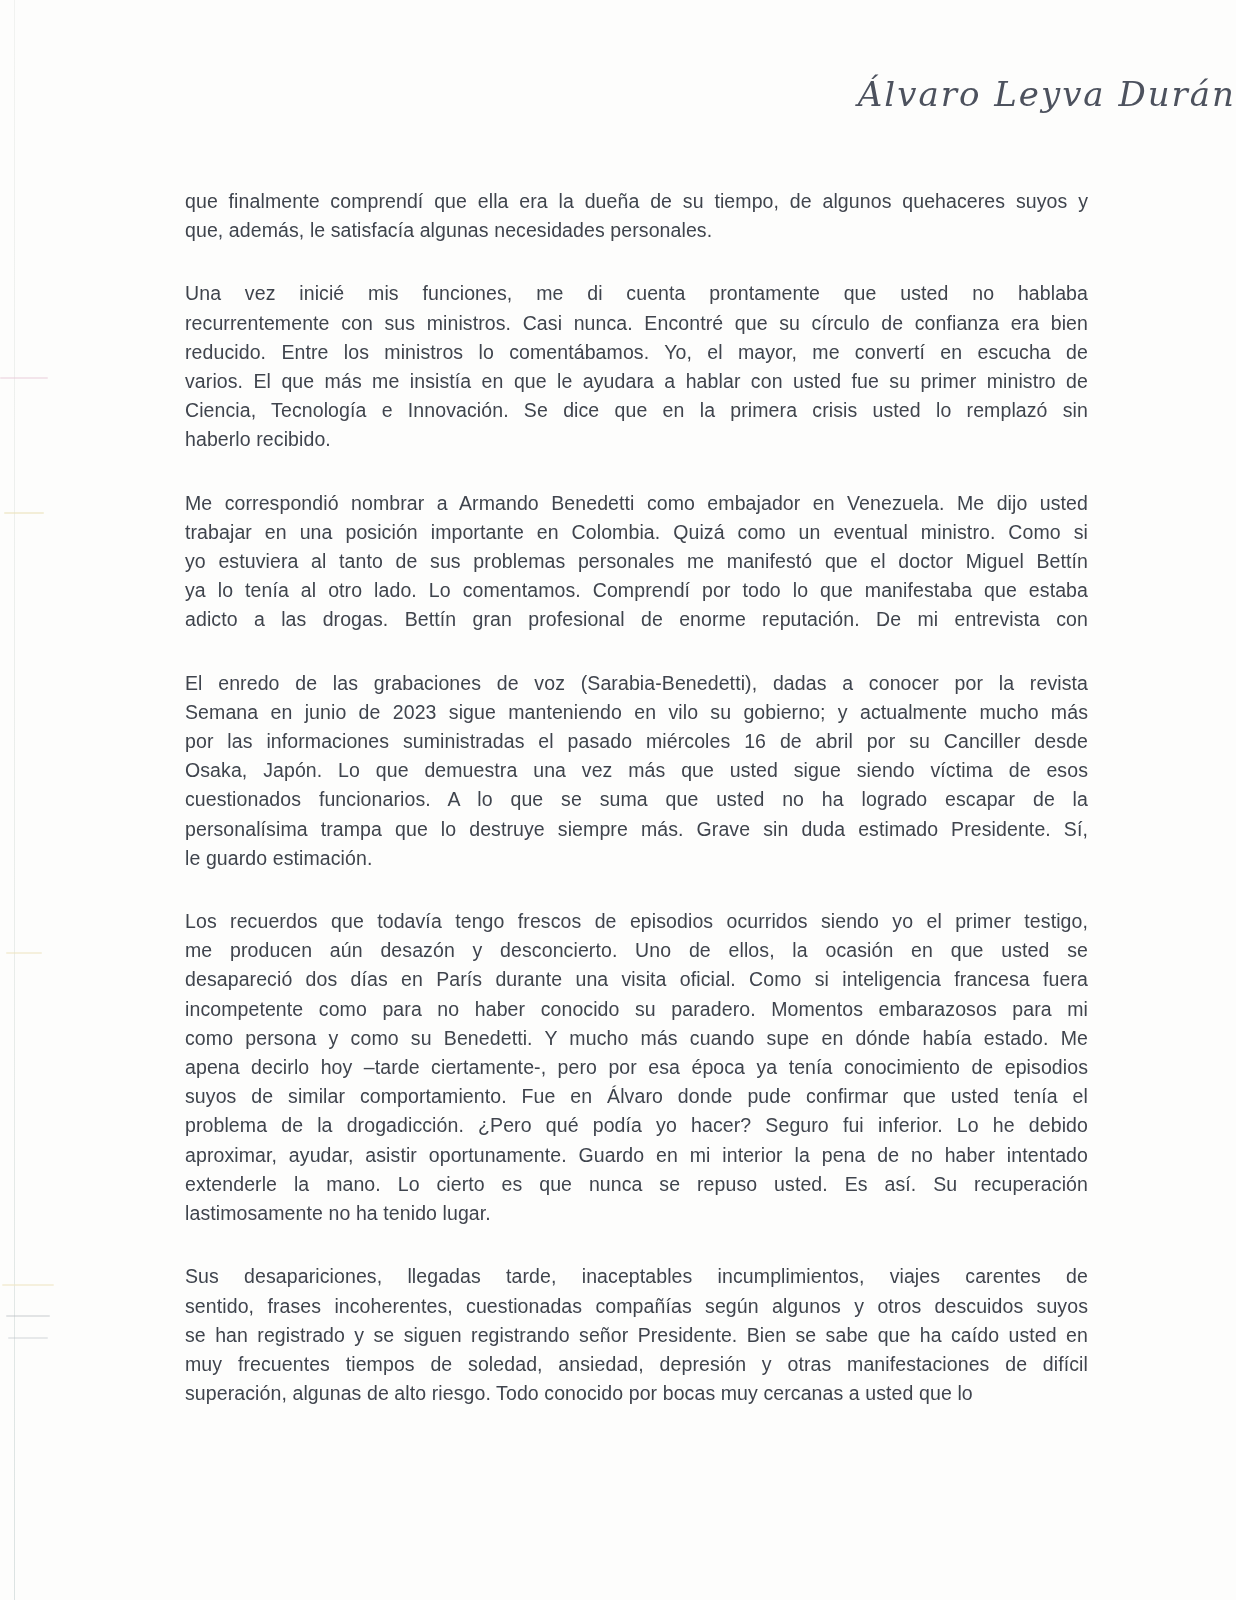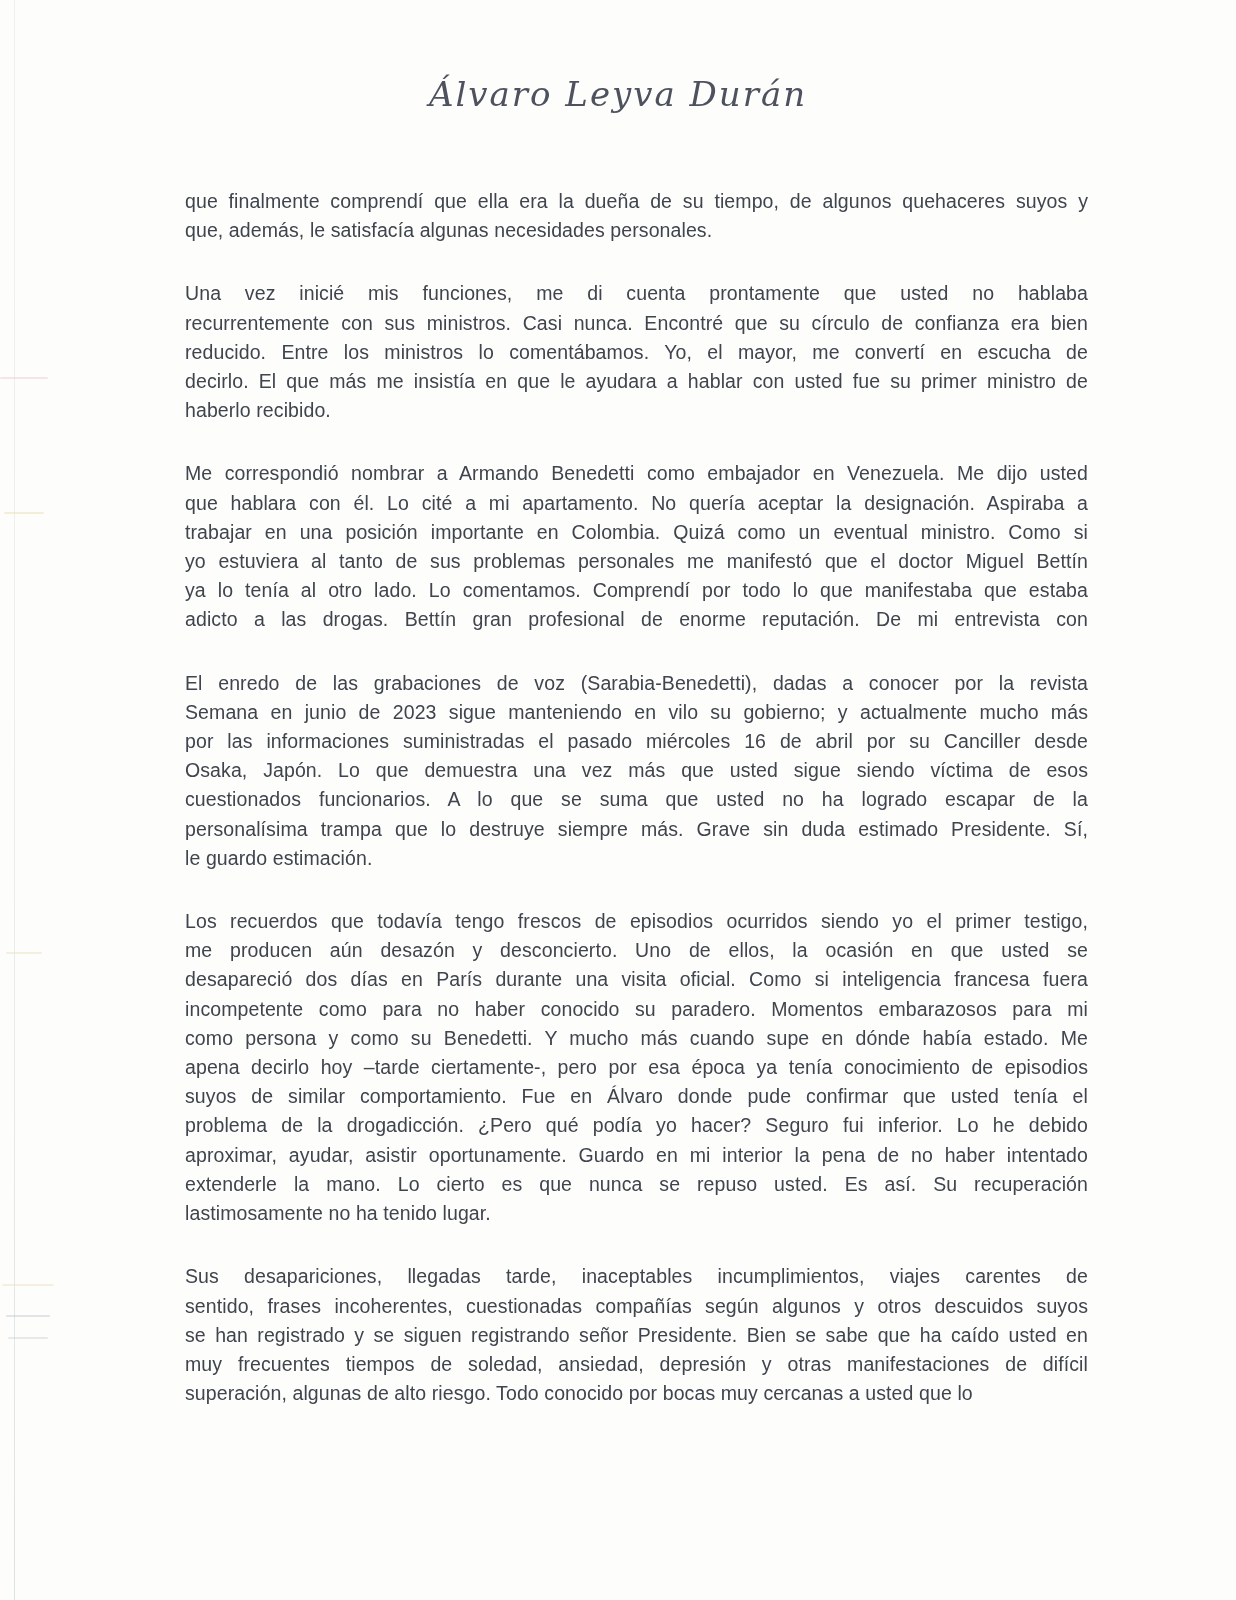--- a/index.html
+++ b/index.html
@@ -38,21 +38,21 @@
   .t4 { left: 2px; top: 1284px; width: 52px; background: rgba(240,232,200,0.60); }
   .t5 { left: 6px; top: 1315px; width: 44px; background: rgba(185,190,195,0.40); }
   .t6 { left: 8px; top: 1337px; width: 40px; background: rgba(190,195,200,0.35); }
 
   .letterhead {
     position: absolute;
     top: 74px;
     left: 0;
     width: 1236px;
     box-sizing: border-box;
-    text-align: center;
+    text-align: right;
     font-family: "DejaVu Serif", serif;
     font-style: italic;
     font-weight: 400;
     font-size: 34px;
     letter-spacing: 2px;
     color: #4d525e;
   }
 
   .letter-body {
     position: absolute;
@@ -95,26 +95,26 @@
 
   <div class="letter-body">
       <div class="para">
         <div class="line">que finalmente comprendí que ella era la dueña de su tiempo, de algunos quehaceres suyos y</div>
         <div class="line last">que, además, le satisfacía algunas necesidades personales.</div>
       </div>
       <div class="para">
         <div class="line">Una vez inicié mis funciones, me di cuenta prontamente que usted no hablaba</div>
         <div class="line">recurrentemente con sus ministros. Casi nunca. Encontré que su círculo de confianza era bien</div>
         <div class="line">reducido. Entre los ministros lo comentábamos. Yo, el mayor, me convertí en escucha de</div>
-        <div class="line">decirlo. El que más me insistía en que le ayudara a hablar con usted fue su primer ministro de</div>
+        <div class="line">varios. El que más me insistía en que le ayudara a hablar con usted fue su primer ministro de</div>
+        <div class="line">Ciencia, Tecnología e Innovación. Se dice que en la primera crisis usted lo remplazó sin</div>
         <div class="line last">haberlo recibido.</div>
       </div>
       <div class="para">
         <div class="line">Me correspondió nombrar a Armando Benedetti como embajador en Venezuela. Me dijo usted</div>
-        <div class="line">que hablara con él. Lo cité a mi apartamento. No quería aceptar la designación. Aspiraba a</div>
         <div class="line">trabajar en una posición importante en Colombia. Quizá como un eventual ministro. Como si</div>
         <div class="line">yo estuviera al tanto de sus problemas personales me manifestó que el doctor Miguel Bettín</div>
         <div class="line">ya lo tenía al otro lado. Lo comentamos. Comprendí por todo lo que manifestaba que estaba</div>
         <div class="line">adicto a las drogas.  Bettín gran profesional de enorme reputación. De mi entrevista con</div>
       </div>
       <div class="para">
         <div class="line">El enredo de las grabaciones de voz (Sarabia-Benedetti), dadas a conocer por la revista</div>
         <div class="line">Semana en junio de 2023 sigue manteniendo en vilo su gobierno; y actualmente mucho más</div>
         <div class="line">por las informaciones suministradas el pasado miércoles 16 de abril por su Canciller desde</div>
         <div class="line">Osaka, Japón.  Lo que demuestra una vez más que usted sigue siendo víctima de esos</div>

